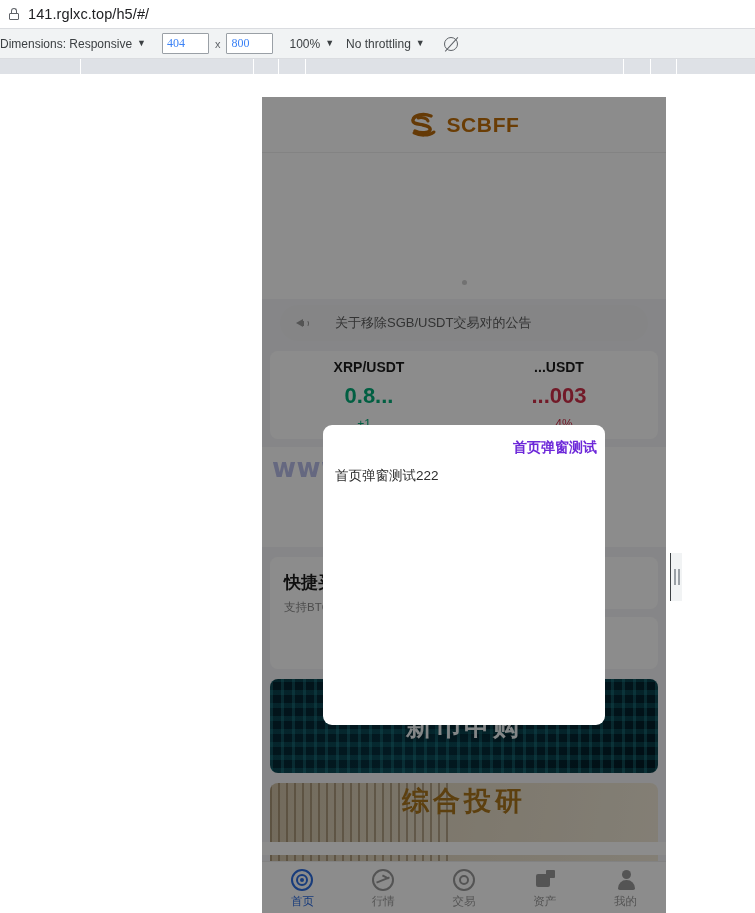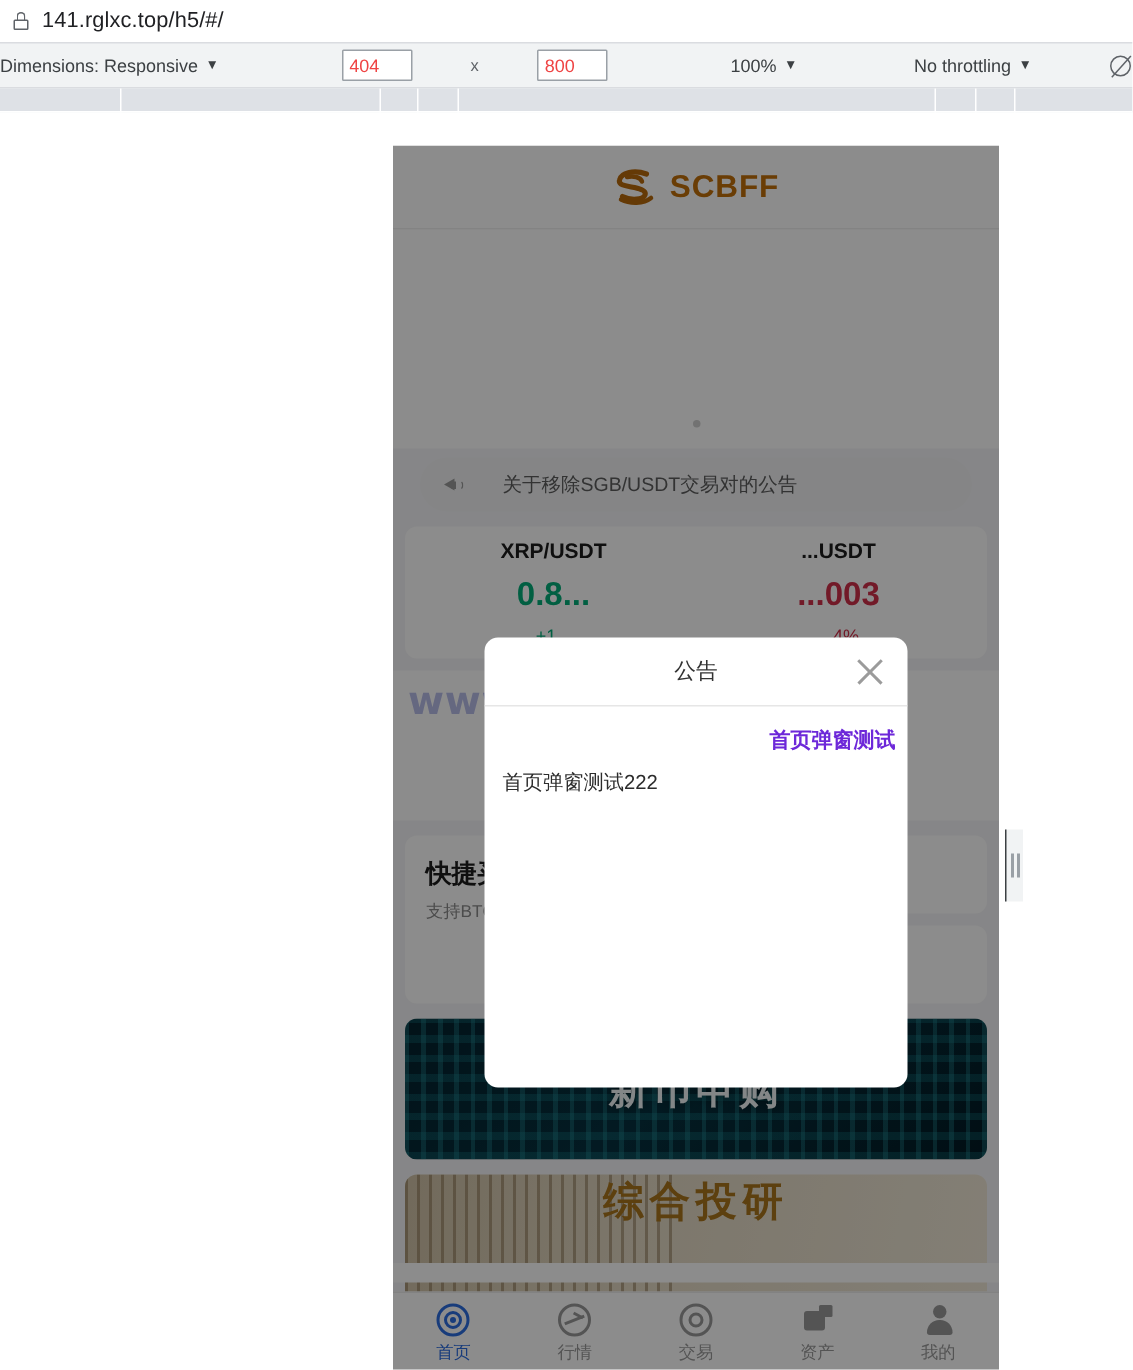--- a/index.html
+++ b/index.html
@@ -37,42 +37,42 @@
   }
 
   
   .device-toolbar {
     height: 31px;
     background: #f1f3f4;
     border-top: 1px solid #dadce0;
     border-bottom: 1px solid #dadce0;
     display: flex;
     align-items: center;
-    justify-content: space-between;
+    justify-content: flex-start;
     gap: 0px;
     font-size: 12px;
     color: #3c4043;
   }
   .dt-group { display: flex; align-items: center; }
   .dt-label { white-space: nowrap; }
   .caret {
     display: inline-block;
     margin-left: 5px;
     font-size: 9px;
     color: #3c4043;
     transform: translateY(-1px);
   }
   .dim-input {
     width: 47px; height: 21px;
     border: 1px solid #9aa0a6;
     background: #ffffff;
     font-size: 12px;
-    color: #ef4444;
+    color: #3b82f6;
     padding: 0 4px;
-    font-family: Liberation Sans, sans-serif;
+    font-family: Liberation Serif, serif;
     border-radius: 1px;
     outline: none;
   }
   .dim-x { margin: 0 6px; color: #5f6368; font-size: 11px; }
   .dt-spacer { width: 16px; }
   .dt-spacer-sm { width: 12px; }
   .throttle-icon {
     width: 16px; height: 16px;
     position: relative;
     margin-left: 18px;
@@ -601,27 +601,20 @@
           </span>
           <span class="tlabel">我的</span>
         </div>
       </div>
 
     </div>
 
     <div class="dim"></div>
 
     <div class="modal">
-      <div class="modal-head">
-        <span class="modal-title">公告</span>
-        <span class="modal-close">
-          <span></span>
-            <span></span>
-        </span>
-      </div>
       <div class="modal-body">
         <div class="modal-sub">首页弹窗测试</div>
         <div class="modal-para">首页弹窗测试222</div>
       </div>
     </div>
 
   </div>
 
   <div class="handle-right">
     <i></i>

